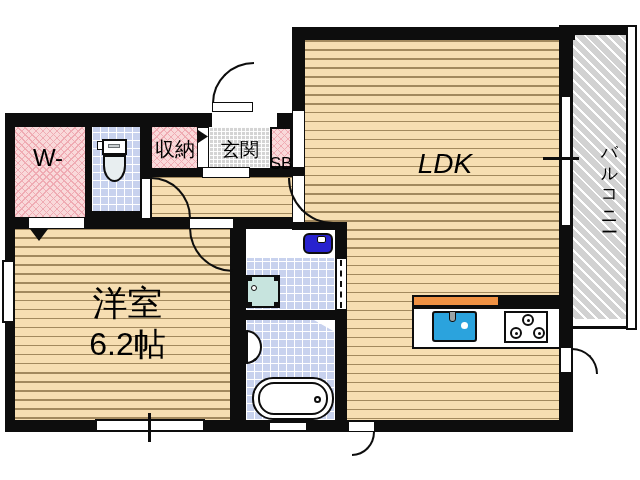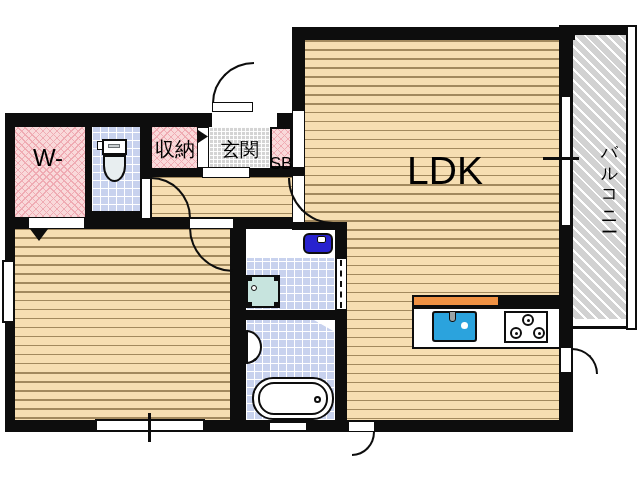--- a/index.html
+++ b/index.html
@@ -141,21 +141,25 @@
   <div class="abs" style="left:504px;top:311px;width:44px;height:32px;background:#fff;border:2px solid var(--wall,#0d0d0d);">
     <div class="abs" style="left:16px;top:1px;width:12px;height:12px;border:2.5px solid var(--wall,#0d0d0d);border-radius:50%;"></div>
     <div class="abs" style="left:21px;top:6px;width:3px;height:3px;background:var(--wall,#0d0d0d);border-radius:50%;"></div>
     <div class="abs" style="left:4px;top:14px;width:12px;height:12px;border:2.5px solid var(--wall,#0d0d0d);border-radius:50%;"></div>
     <div class="abs" style="left:9px;top:19px;width:3px;height:3px;background:var(--wall,#0d0d0d);border-radius:50%;"></div>
     <div class="abs" style="left:27px;top:14px;width:12px;height:12px;border:2.5px solid var(--wall,#0d0d0d);border-radius:50%;"></div>
     <div class="abs" style="left:32px;top:19px;width:3px;height:3px;background:var(--wall,#0d0d0d);border-radius:50%;"></div>
   </div>
 
   <div class="lbl" style="left:355px;top:147px;width:180px;">
-    <div style="font-size:39px;">LDK</div>
+    <div style="font-size:28px;font-style:italic;">LDK</div>
+  </div>
+  <div class="lbl" style="left:35px;top:282px;width:185px;">
+    <div style="font-size:35px;">洋室</div>
+    <div style="font-size:32px;">6.2帖</div>
   </div>
   <div class="lbl" style="left:17px;top:142px;width:62px;line-height:1.35;">
     <div style="font-size:24px;">W-</div>
   </div>
   <div class="lbl" style="left:150px;top:137px;width:50px;font-size:20px;">収納</div>
   <div class="lbl" style="left:212px;top:138px;width:56px;font-size:19px;">玄関</div>
   <div class="lbl" style="left:267px;top:138px;width:28px;font-size:17px;margin-top:16px;">SB</div>
   <div class="lbl vert" style="left:592px;top:112px;width:26px;height:135px;font-size:17px;">バルコニー</div>
 
 </div>

